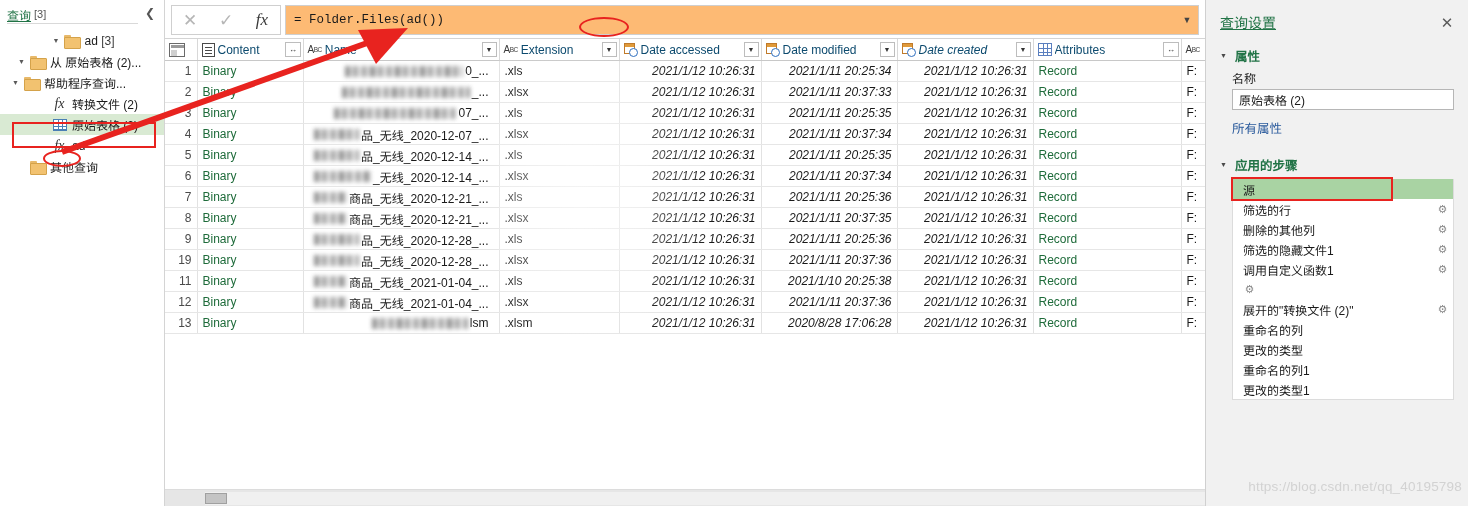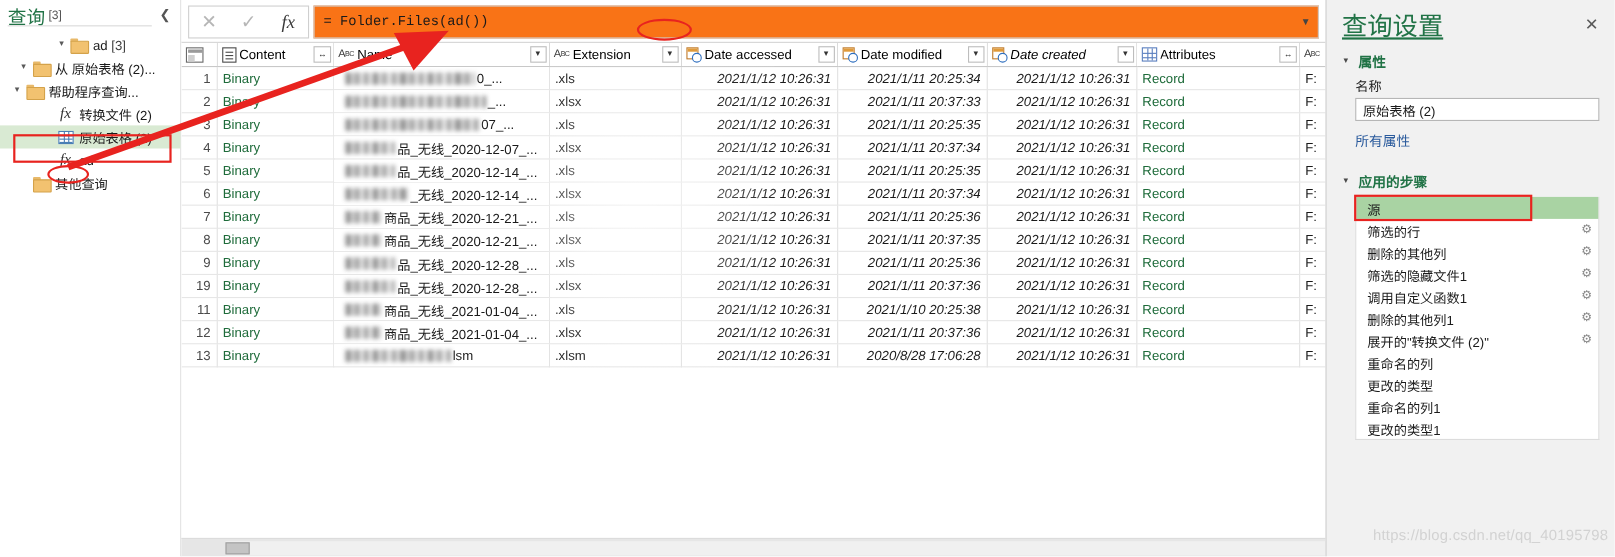--- a/index.html
+++ b/index.html
@@ -31,21 +31,22 @@
   }
   #queries-header {
     height: 28px;
     display: flex;
     align-items: center;
     padding: 0 6px 0 7px;
     position: relative;
   }
   #queries-title {
     color: #217346;
-    font-size: 17px;
+    font-size: 12px;
+    text-decoration: underline;
     white-space: nowrap;
   }
   #queries-count {
     color: #555;
     font-size: 11px;
     margin-left: 3px;
   }
   #queries-header-rule {
     position: absolute;
     left: 7px; right: 26px; bottom: 4px;
@@ -179,21 +180,21 @@
     font-family: "Liberation Serif", "DejaVu Serif", serif;
     font-style: italic;
     font-size: 17px;
     color: #3a3a3a;
   }
   #fb-input-wrap {
     flex: 1 1 auto;
     height: 30px;
     border: 1px solid #cfcfcf;
     margin-left: 4px;
-    background: #f97316;
+    background: #fdba74;
     display: flex;
     align-items: center;
     position: relative;
     min-width: 0;
   }
   #fb-text {
     flex: 1 1 auto;
     padding-left: 8px;
     font-family: "Liberation Mono", "DejaVu Sans Mono", monospace;
     font-size: 12.5px;
@@ -252,21 +253,21 @@
     height: 21px;
     padding: 0 2px 0 4px;
     gap: 3px;
     overflow: hidden;
   }
   .th-label {
     flex: 1 1 auto;
     white-space: nowrap;
     overflow: hidden;
     text-overflow: ellipsis;
-    color: #000000;
+    color: #0c4a6e;
   }
   .th-drop {
     flex: 0 0 15px;
     width: 15px; height: 15px;
     border: 1px solid #bdbdbd;
     background: #fff;
     display: flex; align-items: center; justify-content: center;
     font-size: 7px; color: #333;
     cursor: pointer;
   }
@@ -363,21 +364,21 @@
     color: #1a1a1a;
     padding-right: 7px;
   }
   td.cell-name { position: relative; padding: 0; }
   td.cell-folder { color: #1a1a1a; }
   .name-inner {
     display: flex;
     align-items: center;
     height: 20px;
     padding: 0 5px;
-    justify-content: flex-start;
+    justify-content: flex-end;
     overflow: hidden;
   }
   .blur {
     display: inline-block;
     height: 11px;
     background: repeating-linear-gradient(90deg,
         #8d8d8d 0px, #8d8d8d 5px,
         #d8d8d8 5px, #d8d8d8 8px,
         #a5a5a5 8px, #a5a5a5 13px,
         #e4e4e4 13px, #e4e4e4 17px,
@@ -448,21 +449,21 @@
   }
   #settings-header {
     height: 44px;
     display: flex;
     align-items: center;
     padding: 0 12px 0 14px;
     position: relative;
   }
   #settings-title {
     color: #217346;
-    font-size: 23px;
+    font-size: 14px;
     text-decoration: underline;
     white-space: nowrap;
   }
   #settings-close {
     position: absolute;
     right: 12px; top: 13px;
     width: 18px; height: 18px;
     display: flex; align-items: center; justify-content: center;
     color: #5a5a5a;
     font-size: 15px;
@@ -977,21 +978,20 @@
         </div>
         <div class="step">
           <span class="step-label">筛选的隐藏文件1</span>
           <span class="step-gear">⚙</span>
         </div>
         <div class="step">
           <span class="step-label">调用自定义函数1</span>
           <span class="step-gear">⚙</span>
         </div>
         <div class="step">
-          <span class="step-label">删除的其他列1</span>
           <span class="step-gear">⚙</span>
         </div>
         <div class="step">
           <span class="step-label">展开的"转换文件 (2)"</span>
           <span class="step-gear">⚙</span>
         </div>
         <div class="step">
           <span class="step-label">重命名的列</span>
           <span class="step-gear hidden">⚙</span>
         </div>

